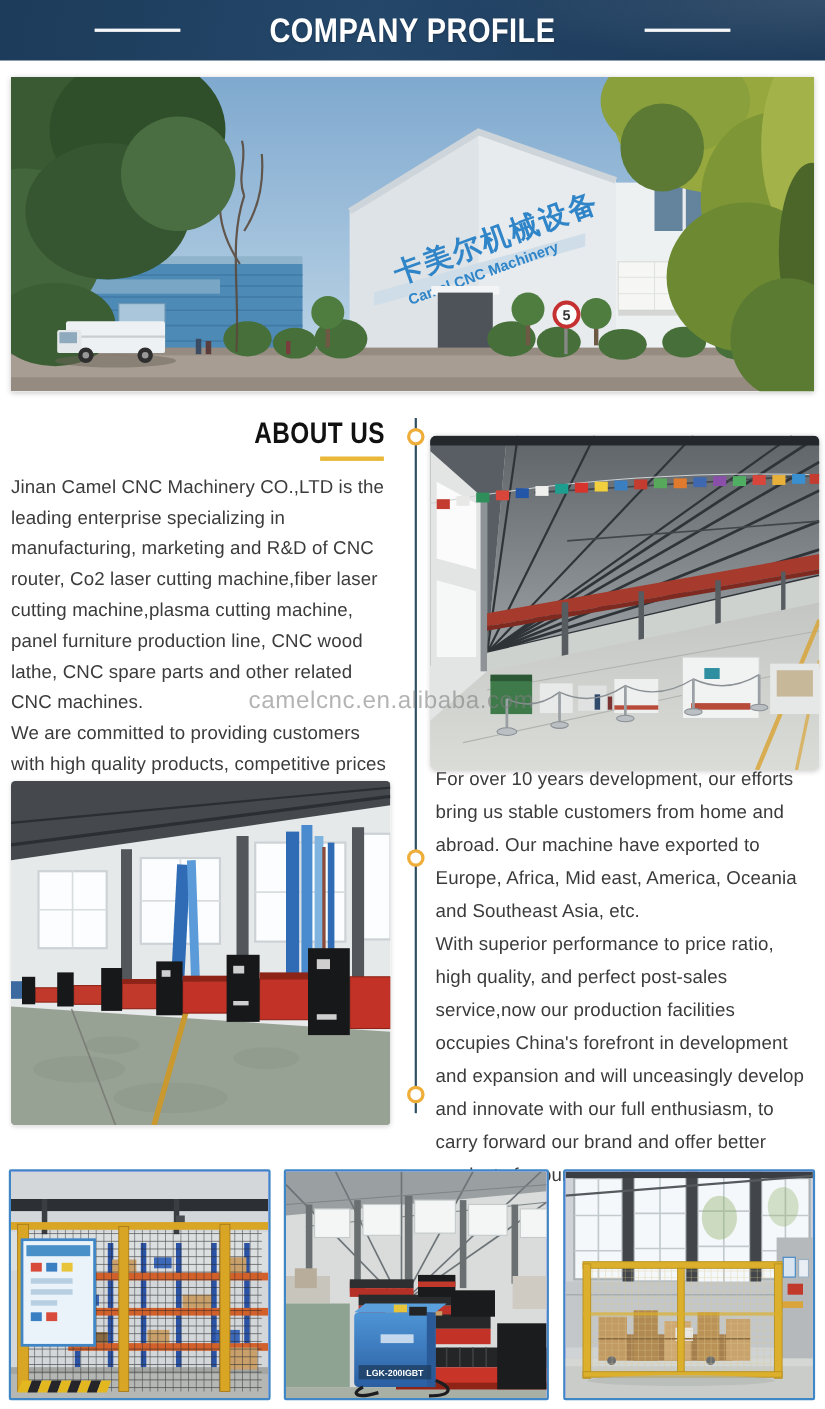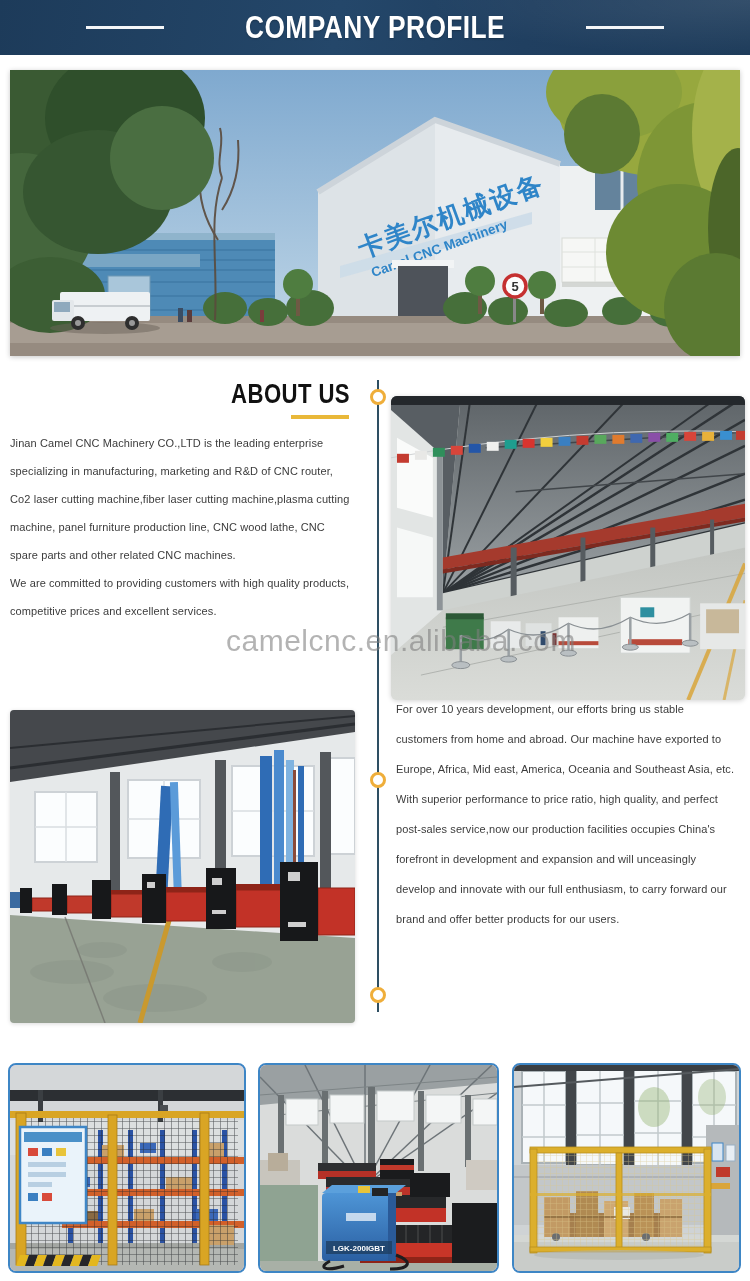--- a/index.html
+++ b/index.html
@@ -13,34 +13,34 @@
        background:radial-gradient(140% 190% at 100% 0%,rgba(255,255,255,.10) 0%,rgba(255,255,255,0) 55%);}
   .hdr-dash{width:78px;height:3px;background:#f4f6f8;}
   .hdr-title{color:#ffffff;font-weight:800;font-size:31px;letter-spacing:.5px;
        transform:scaleX(.85);white-space:nowrap;text-shadow:0 1px 2px rgba(0,0,0,.25);}
   
   .photo{position:absolute;overflow:hidden;}
   .photo svg{display:block;width:100%;height:100%;}
   .hero{left:10px;top:70px;width:730px;height:286px;box-shadow:0 1px 5px rgba(0,0,0,.22);}
   .ph-right{left:391px;top:396px;width:354px;height:304px;border-radius:6px;box-shadow:0 1px 5px rgba(0,0,0,.18);}
   .ph-left{left:10px;top:710px;width:345px;height:313px;border-radius:4px;box-shadow:0 1px 4px rgba(0,0,0,.15);}
-  .bphoto{top:1063px;height:210px;border:2px solid #3e86c5;border-radius:8px;box-sizing:border-box;background:#c4b5fd;}
+  .bphoto{top:1063px;height:210px;border:2px solid #3e86c5;border-radius:2px;box-sizing:border-box;background:#c4b5fd;}
   .b1{left:8px;width:238px;} .b2{left:258px;width:241px;} .b3{left:512px;width:229px;}
   
   .about-title{position:absolute;right:400px;top:379px;font-size:27px;font-weight:800;color:#111;
        letter-spacing:.5px;transform:scaleX(.82);transform-origin:right center;white-space:nowrap;}
   .about-underline{position:absolute;left:291px;top:415px;width:58px;height:4px;background:#e9b839;}
   .vline{position:absolute;left:377px;top:380px;width:2px;height:632px;background:#2e4f63;}
   .ring{position:absolute;left:370px;width:10px;height:10px;border:3px solid #efae3a;border-radius:50%;background:#fff;}
   .ring.r1{top:389px;} .ring.r2{top:772px;} .ring.r3{top:987px;}
-  .para{position:absolute;font-size:11px;line-height:28px;color:#3b3b3b;letter-spacing:.1px;}
+  .para{position:absolute;font-size:17px;line-height:28px;color:#3b3b3b;letter-spacing:.1px;}
   .para p{margin:0;}
   .para-about{left:10px;top:429px;width:346px;}
   .para-dev{left:396px;top:694px;width:342px;line-height:30px;}
-  .watermark{position:absolute;left:226px;top:624px;z-index:10;font-size:30px;color:#7e7e7e;
+  .watermark{position:absolute;left:226px;top:624px;z-index:10;font-size:22px;color:#7e7e7e;
        opacity:.58;letter-spacing:.5px;white-space:nowrap;pointer-events:none;text-align:center;}
 </style>
 </head>
 <body>
 
 <div class="page">
 
   <div class="hdr">
     <div class="hdr-dash"></div>
     <div class="hdr-title">COMPANY PROFILE</div>

